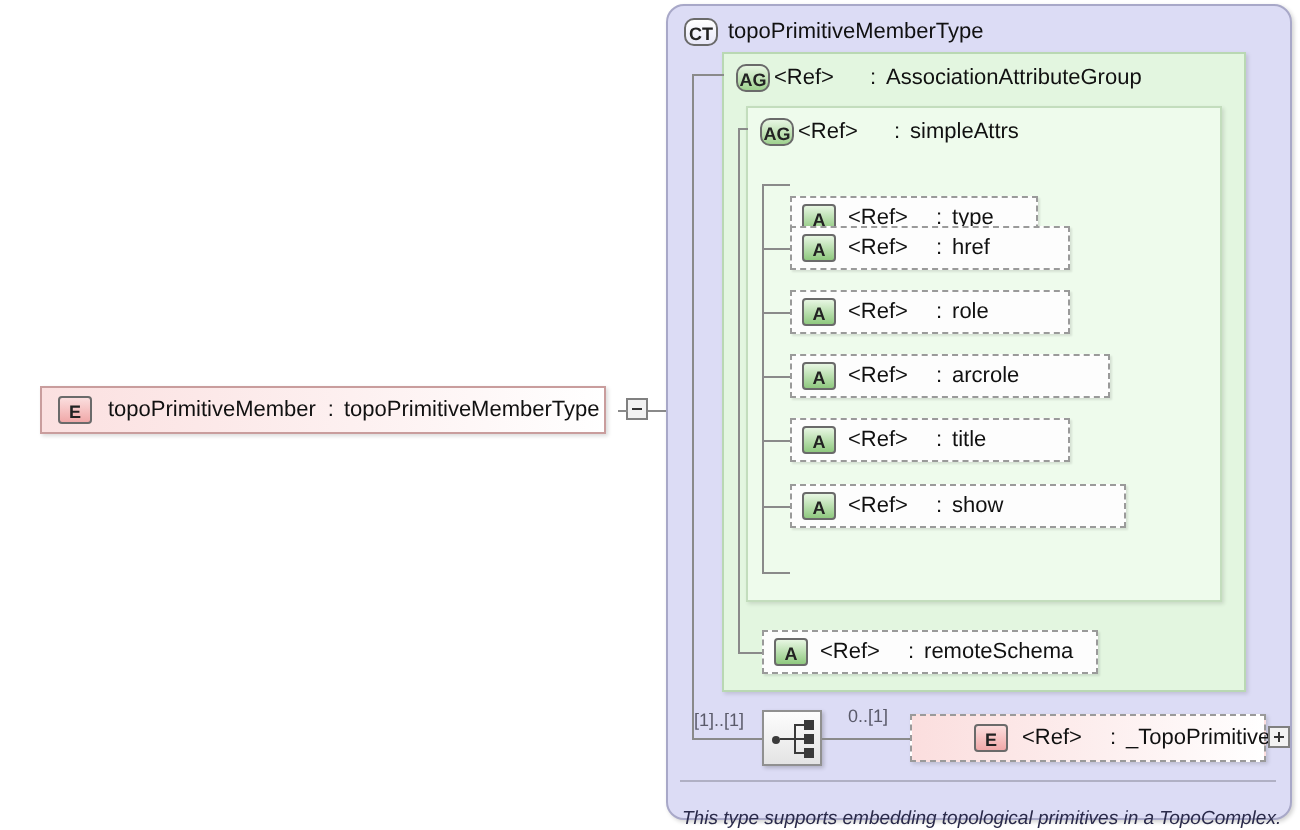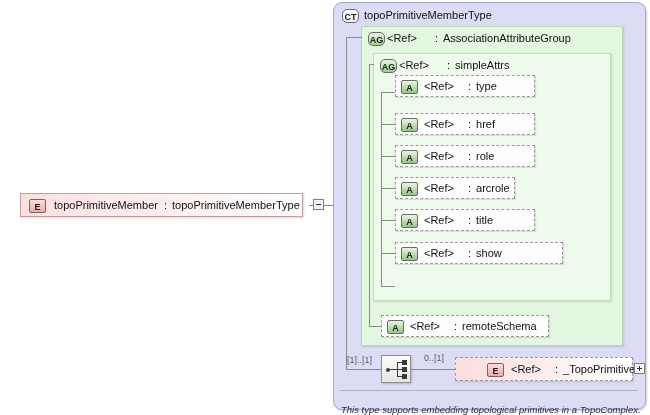--- a/index.html
+++ b/index.html
@@ -285,30 +285,30 @@
 
   <div class="ln ln-v" style="left:381px; top:92px; height:194px;"></div>
   <div class="ln ln-h" style="left:381px; top:92px;  width:14px;"></div>
   <div class="ln ln-h" style="left:381px; top:124px; width:14px;"></div>
   <div class="ln ln-h" style="left:381px; top:156px; width:14px;"></div>
   <div class="ln ln-h" style="left:381px; top:188px; width:14px;"></div>
   <div class="ln ln-h" style="left:381px; top:220px; width:14px;"></div>
   <div class="ln ln-h" style="left:381px; top:253px; width:14px;"></div>
   <div class="ln ln-h" style="left:381px; top:286px; width:14px;"></div>
 
-  <div class="attr-row" style="left:395px; top:75px;  width:140px;">
+  <div class="attr-row" style="left:395px; top:98px;  width:124px;">
     <span class="badge badge-a">A</span><span class="ref">&lt;Ref&gt;</span><span style="margin-right:5px;">:</span><span>type</span>
   </div>
   <div class="attr-row" style="left:395px; top:113px; width:140px;">
     <span class="badge badge-a">A</span><span class="ref">&lt;Ref&gt;</span><span style="margin-right:5px;">:</span><span>href</span>
   </div>
   <div class="attr-row" style="left:395px; top:145px; width:140px;">
     <span class="badge badge-a">A</span><span class="ref">&lt;Ref&gt;</span><span style="margin-right:5px;">:</span><span>role</span>
   </div>
-  <div class="attr-row" style="left:395px; top:177px; width:120px;">
+  <div class="attr-row" style="left:395px; top:177px; width:160px;">
     <span class="badge badge-a">A</span><span class="ref">&lt;Ref&gt;</span><span style="margin-right:5px;">:</span><span>arcrole</span>
   </div>
   <div class="attr-row" style="left:395px; top:209px; width:140px;">
     <span class="badge badge-a">A</span><span class="ref">&lt;Ref&gt;</span><span style="margin-right:5px;">:</span><span>title</span>
   </div>
   <div class="attr-row" style="left:395px; top:242px; width:168px;">
     <span class="badge badge-a">A</span><span class="ref">&lt;Ref&gt;</span><span style="margin-right:5px;">:</span><span>show</span>
   </div>
 
   <div class="attr-row" style="left:381px; top:315px; width:168px;">

